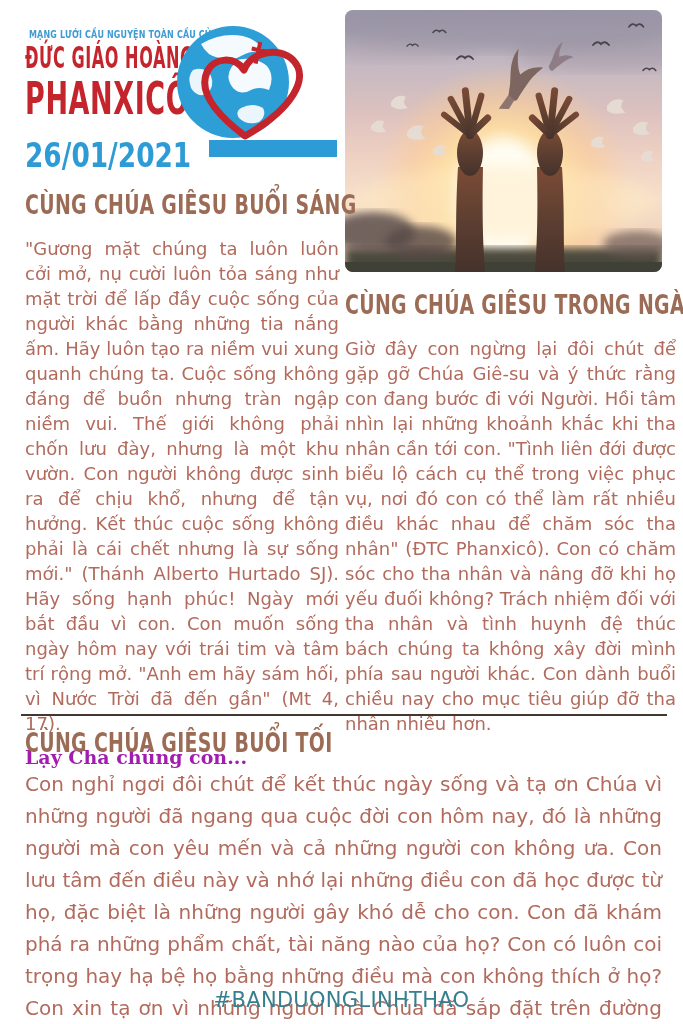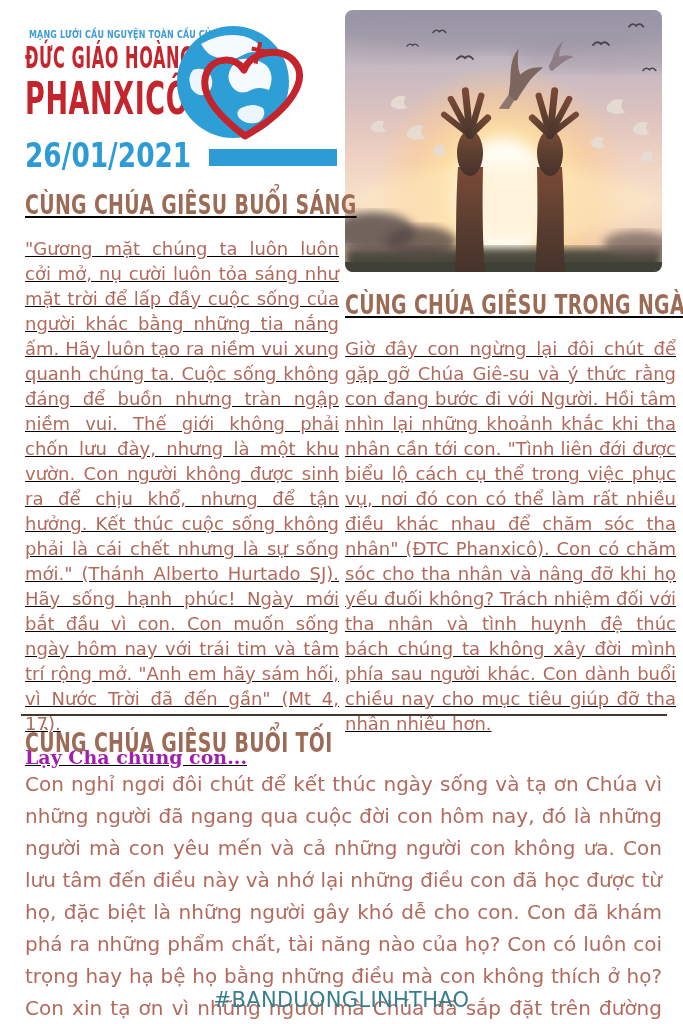--- a/index.html
+++ b/index.html
@@ -15,39 +15,39 @@
   }
   .title1{
     position:absolute;left:0;top:13px;color:#C4242C;font-weight:bold;font-size:31px;
     white-space:nowrap;transform:scaleX(0.52);transform-origin:0 0;letter-spacing:1px;
   }
   .title2{
     position:absolute;left:0;top:46px;color:#C4242C;font-weight:bold;font-size:45px;
     white-space:nowrap;transform:scaleX(0.60);transform-origin:0 0;letter-spacing:1px;
   }
   .globe{position:absolute;left:146px;top:-4px;width:142px;height:124px;}
-  .date-row{position:absolute;left:0;top:110px;display:flex;align-items:center;}
+  .date-row{position:absolute;left:0;top:110px;display:flex;align-items:flex-start;}
   .date-text{
     color:#2D9BD5;font-weight:bold;font-size:33px;white-space:nowrap;
     transform:scaleX(0.80);transform-origin:0 50%;
   }
   .date-bar{width:128px;height:17px;background:#2D9BD5;margin-left:-24px;margin-top:4px;}
   
   .photo{
     position:absolute;left:345px;top:10px;width:317px;height:262px;border-radius:8px;
     overflow:hidden;
   }
   .photo svg{display:block;}
   
   .sec-heading{
     color:#9C6B55;font-weight:bold;font-size:27px;white-space:nowrap;
     transform:scaleX(0.70);transform-origin:0 50%;letter-spacing:0.5px;line-height:30px;
   }
   
-  .col{position:absolute;text-decoration:underline;}
+  .col{position:absolute;}
   .col-left{left:25px;top:190px;width:314px;}
   .col-right{left:345px;top:290px;width:331px;}
   .body-text{
     margin-top:16px;color:#B26A5C;font-size:18px;line-height:25px;text-align:justify;
   }
   .prayer-red{
     margin-top:10px;color:#a21caf;font-family:"DejaVu Serif","Liberation Serif",serif;
     font-weight:bold;font-size:19px;
   }
   

